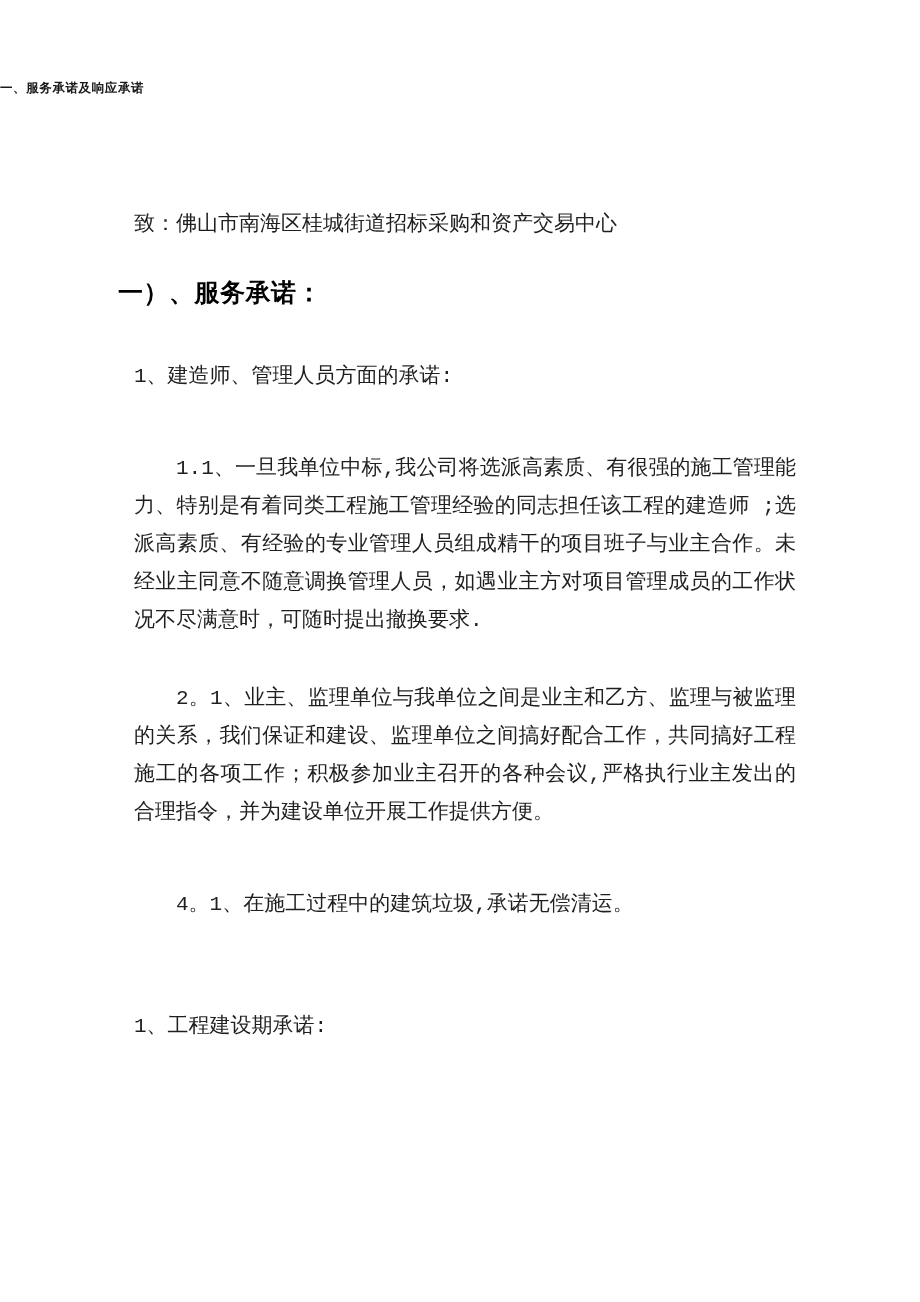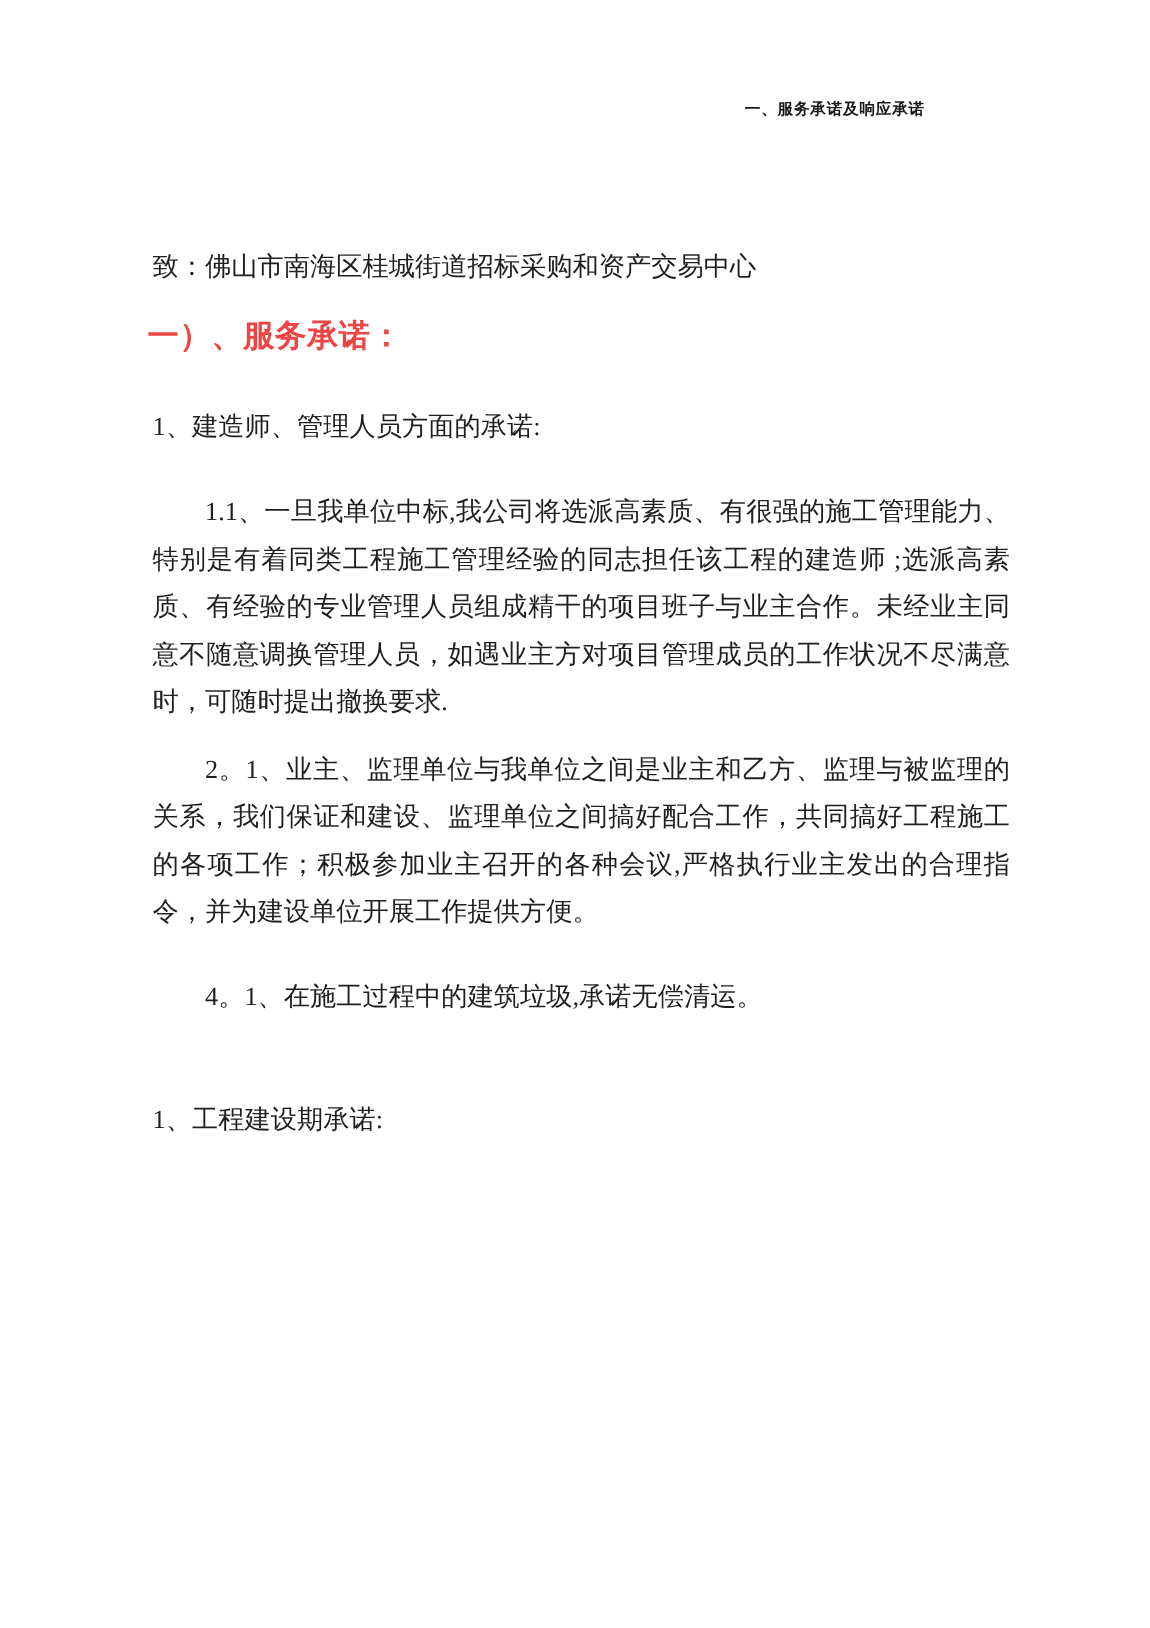--- a/index.html
+++ b/index.html
@@ -22,21 +22,21 @@
     height: 1302px;
     box-sizing: border-box;
   }
 
   
   .page-header {
     position: absolute;
     top: 78px;
     left: 0;
     width: 920px;
-    text-align: right;
+    text-align: left;
     padding-right: 180px;
     box-sizing: border-box;
   }
   .page-header .hdr-text {
     font-family: "DejaVu Sans", "Liberation Sans", sans-serif;
     font-size: 12.5px;
     font-weight: bold;
     letter-spacing: 0.6px;
     color: #1a1a1a;
     white-space: nowrap;
@@ -48,41 +48,41 @@
     top: 190px;
     left: 118px;
     width: 694px;
   }
 
   .para {
     font-size: 21px;
     line-height: 38px;
     text-align: justify;
     text-justify: inter-ideograph;
-    margin: 4px;
+    margin: 16px;
     color: #1f1f1f;
-    font-family: Liberation Serif, serif;
+    font-family: Liberation Mono, monospace;
   }
 
   
   .indent2 {
     text-indent: 42px;
   }
 
   .flush {
     text-indent: 0;
   }
 
   .heading {
     font-family: "DejaVu Sans", "Liberation Sans", sans-serif;
     font-size: 25px;
     font-weight: bold;
     line-height: 38px;
     margin: 0;
-    color: #ef4444;
+    color: #000000;
     letter-spacing: 0.5px;
   }
 
   .sp-xs { height: 8px; }
   .sp-sm { height: 14px; }
   .sp-md { height: 22px; }
   .sp-lg { height: 30px; }
 </style>
 </head>
 <body>

